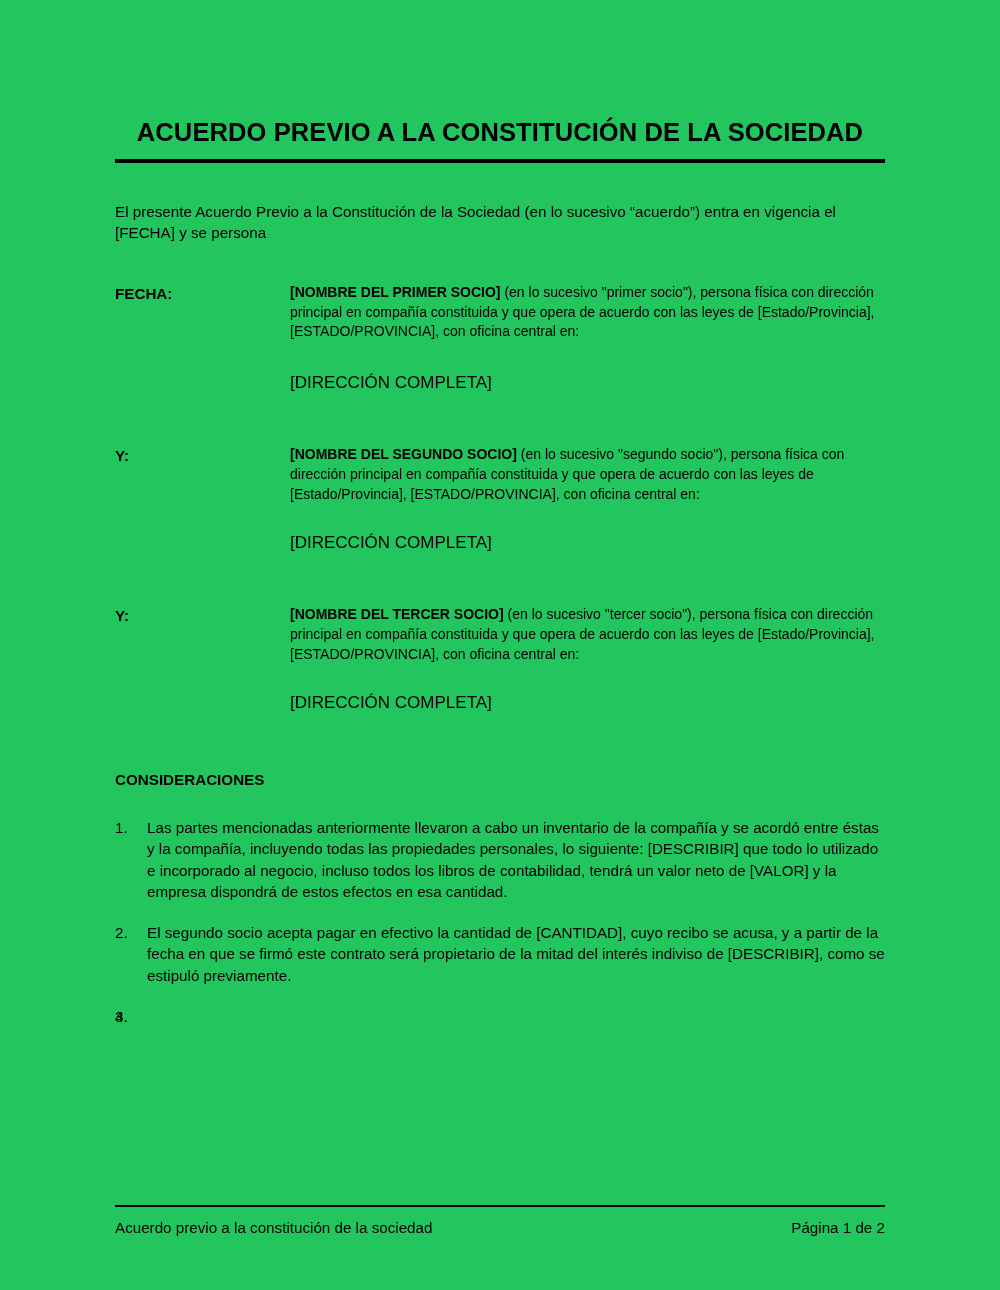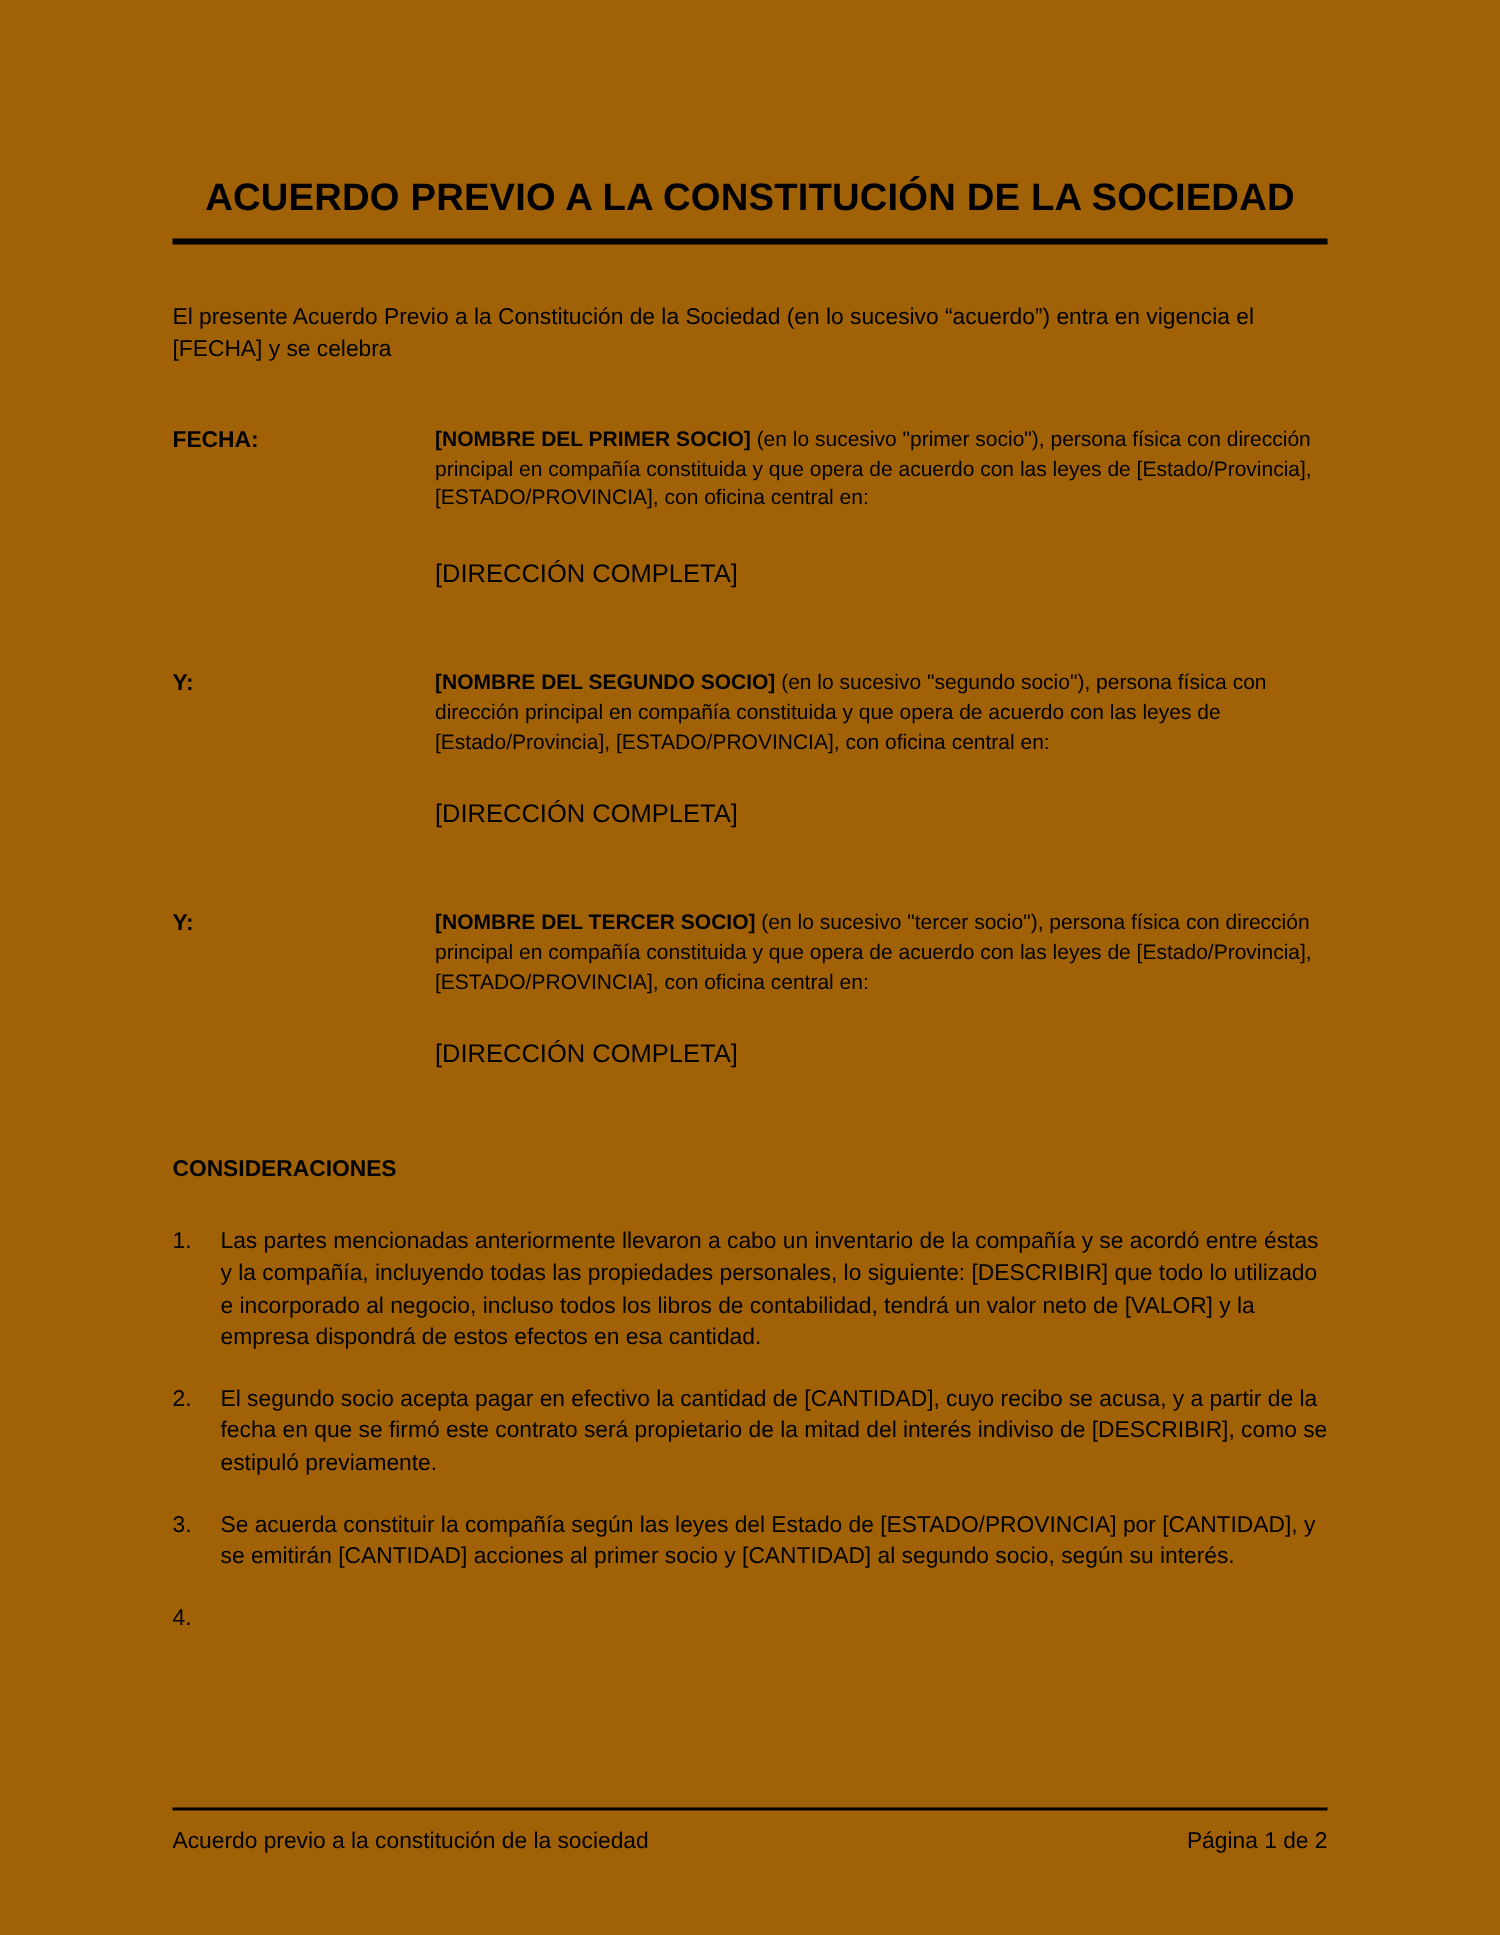--- a/index.html
+++ b/index.html
@@ -13,21 +13,21 @@
     font-family: "Liberation Sans", sans-serif;
     color: #000000;
     -webkit-font-smoothing: antialiased;
   }
 
   .page {
     position: relative;
     width: 1000px;
     height: 1290px;
     box-sizing: border-box;
-    background: #a16207;
+    background: #22c55e;
     overflow: hidden;
   }
 
   .content {
     position: absolute;
     left: 115px;
     top: 0;
     width: 770px;
   }
 
@@ -156,21 +156,21 @@
 
 <div class="page">
 
   <div class="content">
 
     <div class="title-block">
       <h1 class="doc-title">ACUERDO PREVIO A LA CONSTITUCIÓN DE LA SOCIEDAD</h1>
       <hr class="title-rule">
     </div>
 
-    <p class="para intro">El presente Acuerdo Previo a la Constitución de la Sociedad (en lo sucesivo “acuerdo”) entra en vigencia el [FECHA] y se celebra</p>
+    <p class="para intro">El presente Acuerdo Previo a la Constitución de la Sociedad (en lo sucesivo “acuerdo”) entra en vigencia el [FECHA] y se persona</p>
 
     <div class="party-row first">
       <div class="party-label">FECHA:</div>
       <div class="party-body">
         <div class="lead"><span class="strong">[NOMBRE DEL PRIMER SOCIO]</span><span> (en lo sucesivo "primer socio"), persona física con dirección principal en compañía constituida y que opera de acuerdo con las leyes de [Estado/Provincia], [ESTADO/PROVINCIA], con oficina central en:</span></div>
         <div class="party-address">[DIRECCIÓN COMPLETA]</div>
       </div>
     </div>
 
     <div class="party-row next">
@@ -196,21 +196,20 @@
       <li>
         <span class="num">1.</span>
         <span>Las partes mencionadas anteriormente llevaron a cabo un inventario de la compañía y se acordó entre éstas y la compañía, incluyendo todas las propiedades personales, lo siguiente: [DESCRIBIR] que todo lo utilizado e incorporado al negocio, incluso todos los libros de contabilidad, tendrá un  valor neto de [VALOR] y la empresa dispondrá de estos efectos en esa cantidad.</span>
       </li>
       <li>
         <span class="num">2.</span>
         <span>El segundo socio acepta pagar en efectivo la cantidad de [CANTIDAD], cuyo recibo se acusa, y a partir de la fecha en que se firmó este contrato será propietario de la mitad del interés indiviso de [DESCRIBIR], como se estipuló previamente.</span>
       </li>
       <li>
         <span class="num">3.</span>
-        <span>Se acuerda constituir la compañía según las leyes del Estado de [ESTADO/PROVINCIA] por [CANTIDAD], y se emitirán [CANTIDAD] acciones al primer socio y [CANTIDAD] al segundo socio, según su interés.</span>
       </li>
       <li>
         <span class="num">4.</span>
       </li>
     </ol>
 
   </div>
 
   <div class="footer">
     <hr class="footer-rule">

